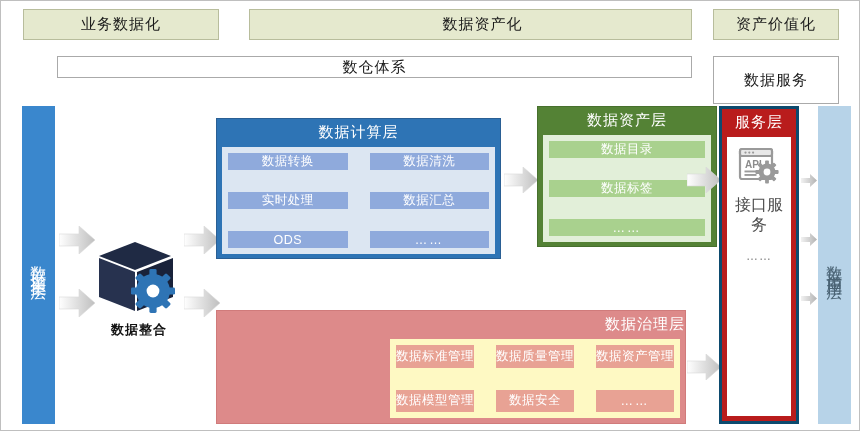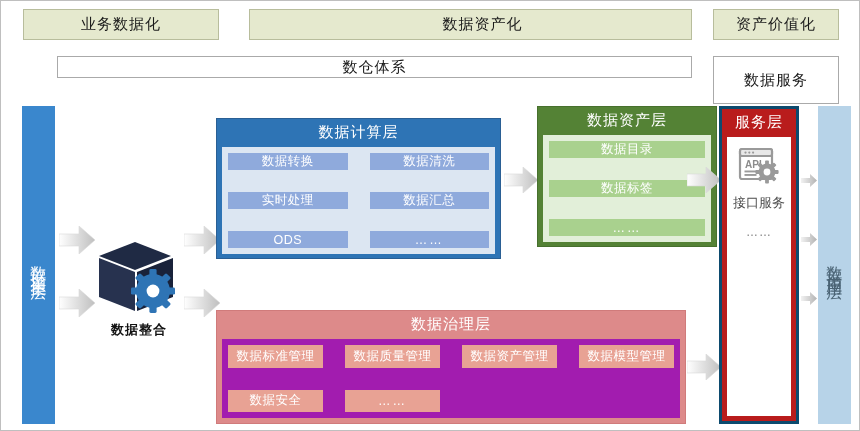--- a/index.html
+++ b/index.html
@@ -110,24 +110,24 @@
   
   #asset-panel { background: #548235; border: 1px solid #47702d; }
   #asset-panel .panel-body {
     background: #e2efd9;
     grid-template-columns: 1fr;
     grid-auto-rows: 1fr;
   }
   #asset-panel .chip { background: #a9d18e; }
 
   
-  #gov-panel { background: #dd8a8a; border: 1px solid #d07b7b; }
+  #gov-panel { background: #dd8a8a; border: 1px solid #d07b7b; align-items: flex-end; }
   #gov-panel .panel-body {
-    background: #a21caf;
-    grid-template-columns: 1fr 1fr 1fr 1fr;
+    background: #fef9c3;
+    grid-template-columns: 1fr 1fr 1fr;
     grid-auto-rows: 1fr;
   }
   #gov-panel .chip { background: #e8a294; }
 
   
   #service-panel { background: #b91c1c; border: 3px solid #0c4a6e; }
   #service-panel .panel-body {
     background: #ffffff;
     grid-template-columns: 1fr;
     grid-auto-rows: auto;
@@ -135,21 +135,21 @@
     align-content: start;
     padding: 10px 4px;
   }
   .svc-item {
     display: flex;
     flex-direction: column;
     align-items: center;
     justify-content: flex-start;
   }
   .svc-label {
-    font-size: 13px;
+    font-size: 16px;
     color: #4d4d4d;
     text-align: center;
     line-height: 1.25;
     margin-top: 4px;
   }
   .svc-ellipsis {
     font-size: 12px;
     color: #808080;
     text-align: center;
     letter-spacing: 1px;

